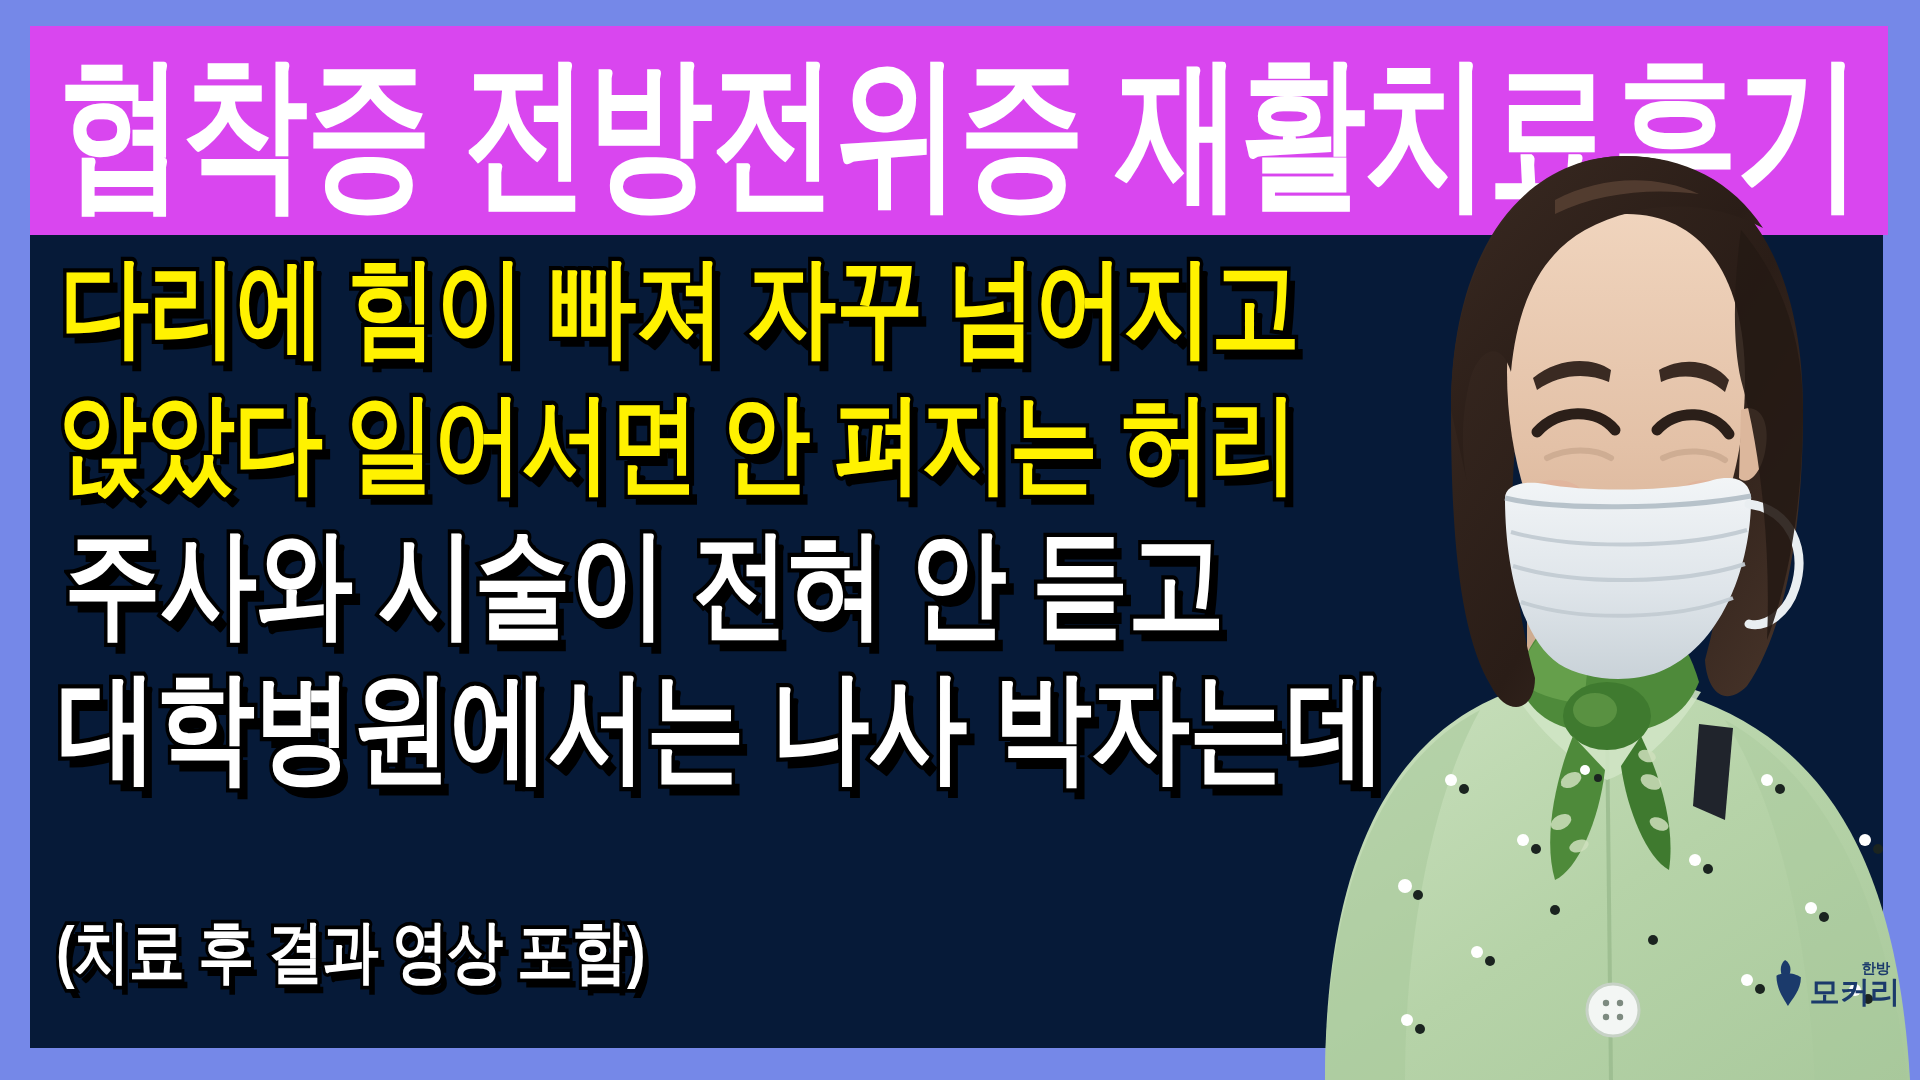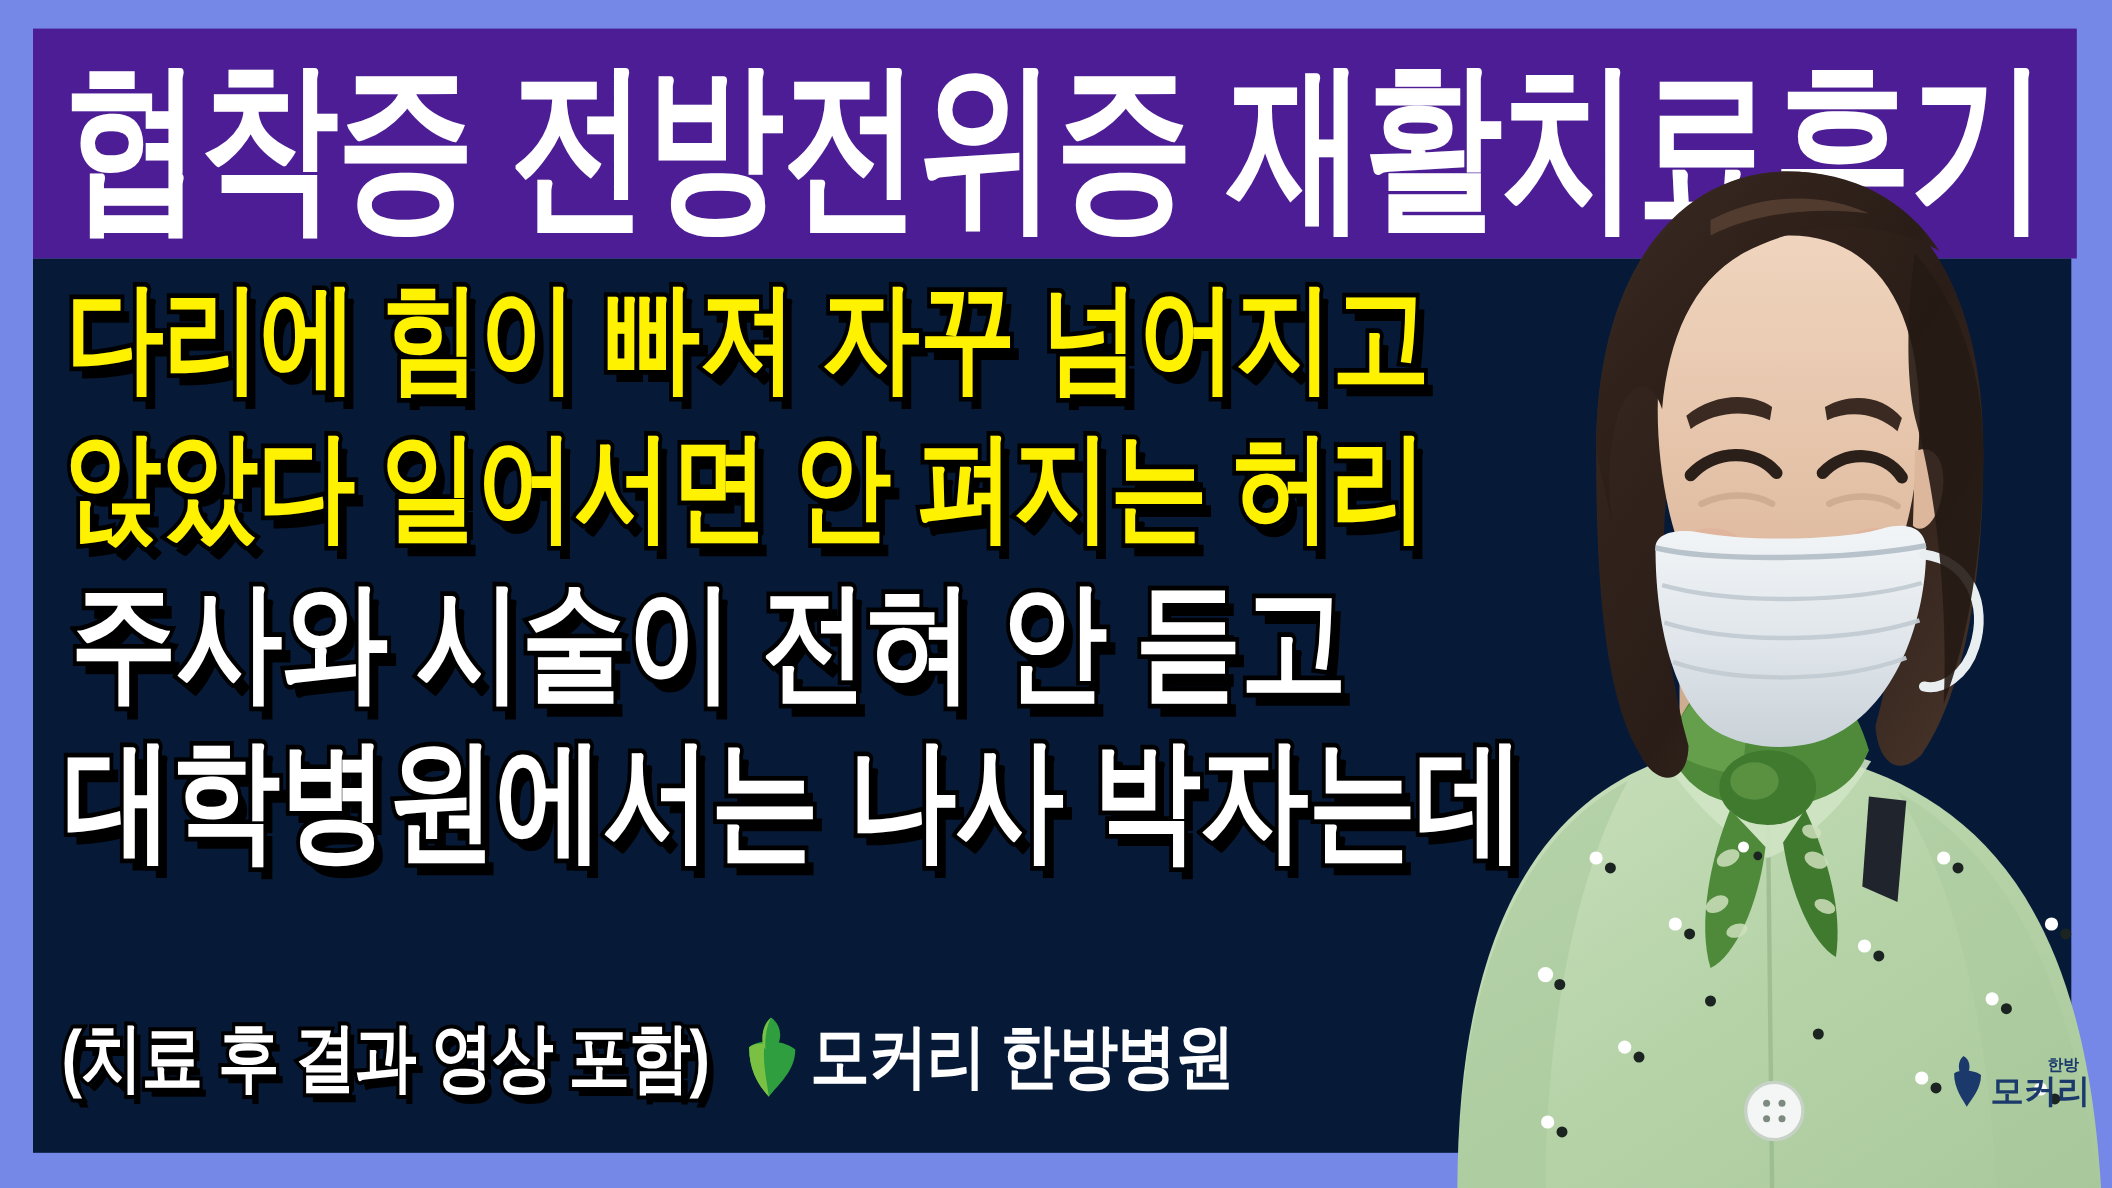--- a/index.html
+++ b/index.html
@@ -6,21 +6,21 @@
   body{
     width:1920px;height:1080px;overflow:hidden;
     font-family:"Liberation Sans","DejaVu Sans",sans-serif;
     background:#7588e8;
   }
   #thumb{position:relative;width:1920px;height:1080px;background:#7588e8;overflow:hidden;}
 
   
   #title-bar{
     position:absolute;left:30px;top:26px;width:1858px;height:209px;
-    background:#4c1d95;overflow:hidden;
+    background:#d946ef;overflow:hidden;
     display:flex;align-items:center;justify-content:center;
   }
   #title-text{
     color:#ffffff;font-weight:bold;
     font-size:128px;line-height:1;
     letter-spacing:-2px;
     white-space:nowrap;
     transform:scaleY(1.32) translateY(1px);
     transform-origin:center center;
   }
@@ -265,26 +265,15 @@
 
   <div id="headline">
     <div class="line yellow" id="l1" style="font-size: 89px;">다리에 힘이 빠져 자꾸 넘어지고</div>
     <div class="line yellow" id="l2" style="font-size: 89px;">앉았다 일어서면 안 펴지는 허리</div>
     <div class="line white" id="l3" style="font-size: 97px;">주사와 시술이 전혀 안 듣고</div>
     <div class="line white" id="l4" style="font-size: 99px;">대학병원에서는 나사 박자는데</div>
   </div>
 
   <div id="bottom-strip">
     <div id="sub-note">(치료 후 결과 영상 포함)</div>
-    <div id="brand">
-      <span id="brand-mark">
-        <svg viewBox="0 0 46 74" xmlns="http://www.w3.org/2000/svg" aria-hidden="true">
-          <path d="M22,1 C33,9 33,25 22,33 C12,25 12,9 22,1 Z" fill="#2e9e3e"></path>
-          <path d="M2,28 C2,53 14,66 20,73 C28,62 44,50 44,30 C32,21 12,20 2,28 Z" fill="#2e9e3e"></path>
-          <path d="M2,28 C2,53 14,66 20,73 C18,58 14,42 16,25 C10,24 5,26 2,28 Z" fill="#7ac143"></path>
-          <path d="M22,1 C18,9 16,20 17,30 C12,25 13,9 22,1 Z" fill="#7ac143"></path>
-        </svg>
-      </span>
-      <span id="brand-name">모커리 한방병원</span>
-    </div>
   </div>
 
 </div>
 
 </body></html>

